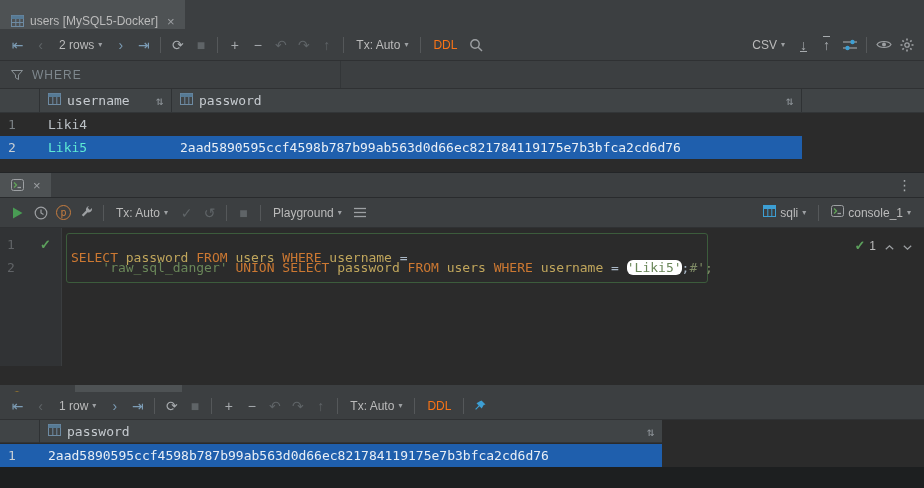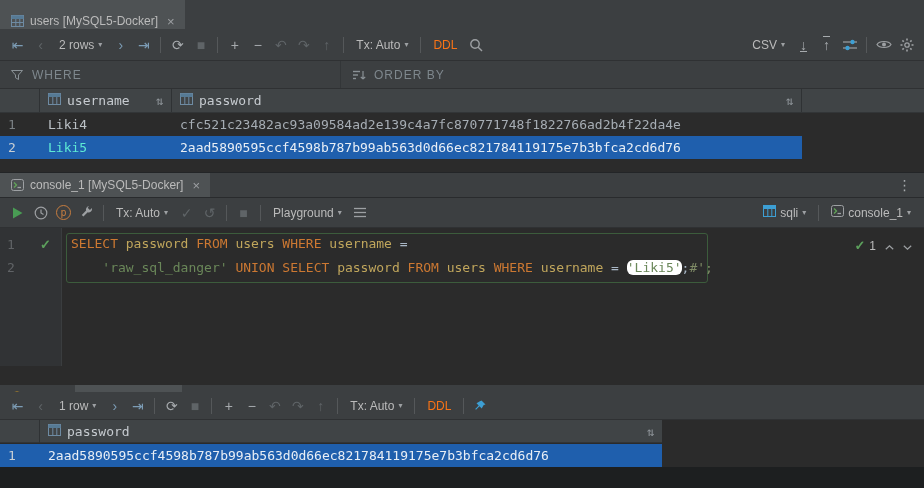--- a/index.html
+++ b/index.html
@@ -58,21 +58,21 @@
   .grow.sel .cpass{color:#e8eef5;}
   #gridrest{top:159px;height:14px;background:#2b2b2b;border-bottom:1px solid #232527;}
 
   
   #editor{top:228px;height:138px;background:#2b2b2b;}
   .gutter{position:absolute;left:0;top:0;bottom:0;width:62px;background:#313335;border-right:1px solid #3a3d3f;}
   .lnum{position:absolute;left:7px;color:#606366;font-family:"DejaVu Sans Mono",monospace;font-size:13px;}
   .gutck{position:absolute;left:40px;top:9px;}
   .execbox{position:absolute;left:66px;top:5px;width:642px;height:50px;border:1px solid #3c5c3c;border-radius:3px;}
   .codeline{position:absolute;left:71px;white-space:pre;font-family:"DejaVu Sans Mono",monospace;font-size:13px;color:#a9b7c6;}
-  #cl1{top:8px;text-align:center;}
+  #cl1{top:22px;text-align:center;}
   #cl2{top:32px;}
   .kw{color:#cc7832;}
   .idn{color:#c0a65c;}
   .str{color:#6a8759;}
   .cmt{color:#7f8b66;}
   .op{color:#a9b7c6;}
   .hl{background:#ffffff;border-radius:6px;margin-top:38px;}
   .execwidget{position:absolute;right:12px;top:10px;display:flex;align-items:center;gap:9px;}
   .execcount{color:#bbbbbb;font-size:12px;margin-left:-5px;}
 
@@ -175,31 +175,20 @@
 <div class="sec" id="filterbar">
   <div class="fcell" id="wherecell">
     <span class="ic" style="min-width:14px">
         <svg width="12" height="12" viewBox="0 0 12 12">
           <path d="M0.5 1.5h11L7.5 6v4.5l-3-1.8V6z" fill="none" stroke="#8a9196"></path>
         </svg>
       </span>
     <span class="flabel">WHERE</span>
   </div>
   <div class="divider"></div>
-  <div class="fcell">
-    <span class="ic" style="min-width:15px">
-        <svg width="14" height="12" viewBox="0 0 14 12">
-          <line x1="1" y1="2.5" x2="8" y2="2.5" stroke="#8a9196" stroke-width="1.4"></line>
-          <line x1="1" y1="6" x2="6" y2="6" stroke="#8a9196" stroke-width="1.4"></line>
-          <line x1="1" y1="9.5" x2="4" y2="9.5" stroke="#8a9196" stroke-width="1.4"></line>
-          <path d="M11 2v8m0 0l-2.2-2.2M11 10l2.2-2.2" fill="none" stroke="#8a9196" stroke-width="1.2"></path>
-        </svg>
-      </span>
-    <span class="flabel">ORDER BY</span>
-  </div>
 </div>
 
 <div class="sec" id="gridhead">
   <div class="hcell" style="left:0;width:40px;"></div>
   <div class="hcell" style="left:40px;width:132px;">
     <span><svg width="13" height="12" viewBox="0 0 13 12">
           <rect x="0.5" y="0.5" width="12" height="11" fill="none" stroke="#6e8ba3"></rect>
           <rect x="0.5" y="0.5" width="12" height="3.5" fill="#567a95"></rect>
           <line x1="4.8" y1="4" x2="4.8" y2="11.5" stroke="#6e8ba3"></line>
           <line x1="8.8" y1="4" x2="8.8" y2="11.5" stroke="#6e8ba3"></line>
@@ -216,40 +205,38 @@
         </svg></span>
     <span>password</span>
     <span class="hsort">⇅</span>
   </div>
   <div class="hcell" style="left:802px;right:0;border-right:none;"></div>
 </div>
 
 <div class="grow" id="row1">
   <span class="cnum">1</span>
   <span class="cuser">Liki4</span>
-  <span class="cpass">cfc521c23482ac93a09584ad2e139c4a7fc870771748f1822766ad2b4f22da4e</span>
 </div>
 <div class="grow sel" id="row2">
   <span class="selband" style="width:802px;"></span>
   <span class="cnum">2</span>
   <span class="cuser">Liki5</span>
   <span class="cpass">2aad5890595ccf4598b787b99ab563d0d66ec821784119175e7b3bfca2cd6d76</span>
 </div>
 <div class="sec" id="gridrest"></div>
 
 <div class="sec tabbar" id="ctabbar">
   <div class="tab active">
     <span class="ic" style="min-width:14px">
         <svg width="13" height="12" viewBox="0 0 13 12">
           <rect x="0.5" y="0.5" width="12" height="11" rx="2" fill="none" stroke="#9da0a3"></rect>
           <path d="M3 3.5L5.5 6 3 8.5" fill="none" stroke="#62a559" stroke-width="1.3"></path>
           <line x1="6.5" y1="8.5" x2="10" y2="8.5" stroke="#9da0a3" stroke-width="1.3"></line>
         </svg>
       </span>
-    <span>console_1 [MySQL5-Docker]</span>
     <span class="close">×</span>
   </div>
   <div class="tab-right">
     <span class="ic">⋮</span>
   </div>
 </div>
 
 <div class="sec tbar" id="ctoolbar">
   <span class="ic">
       <svg width="11" height="12" viewBox="0 0 11 12">

